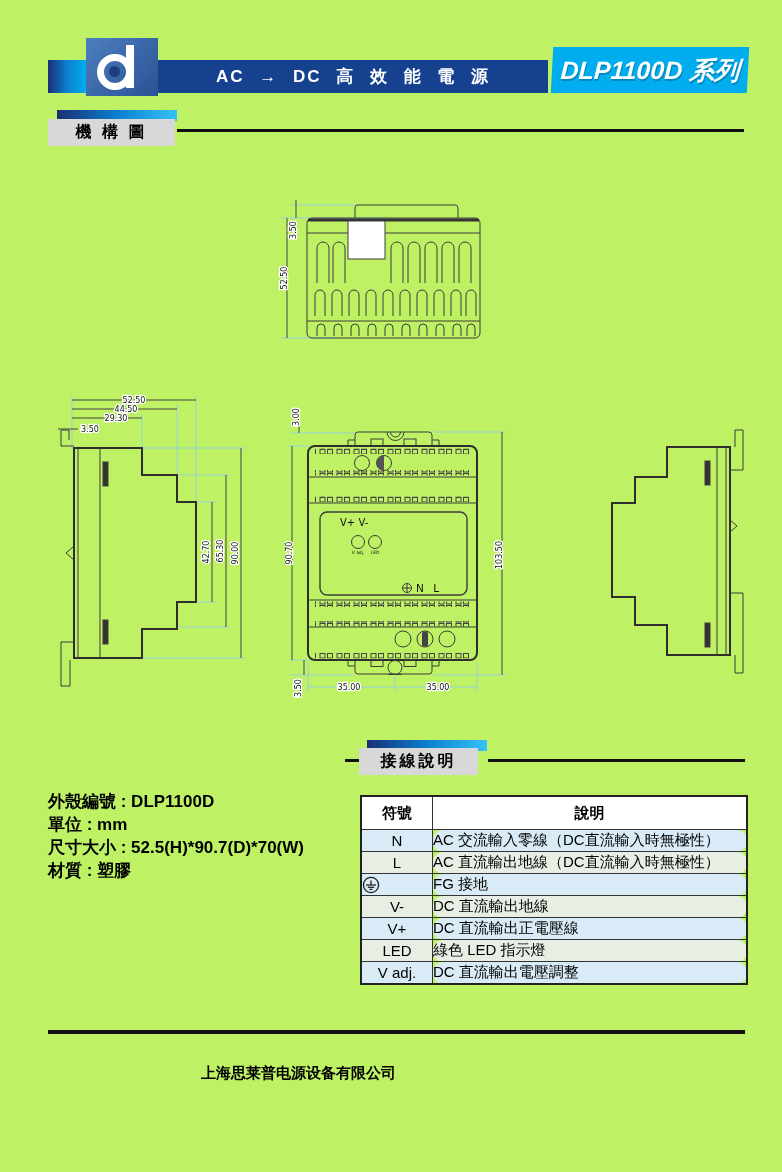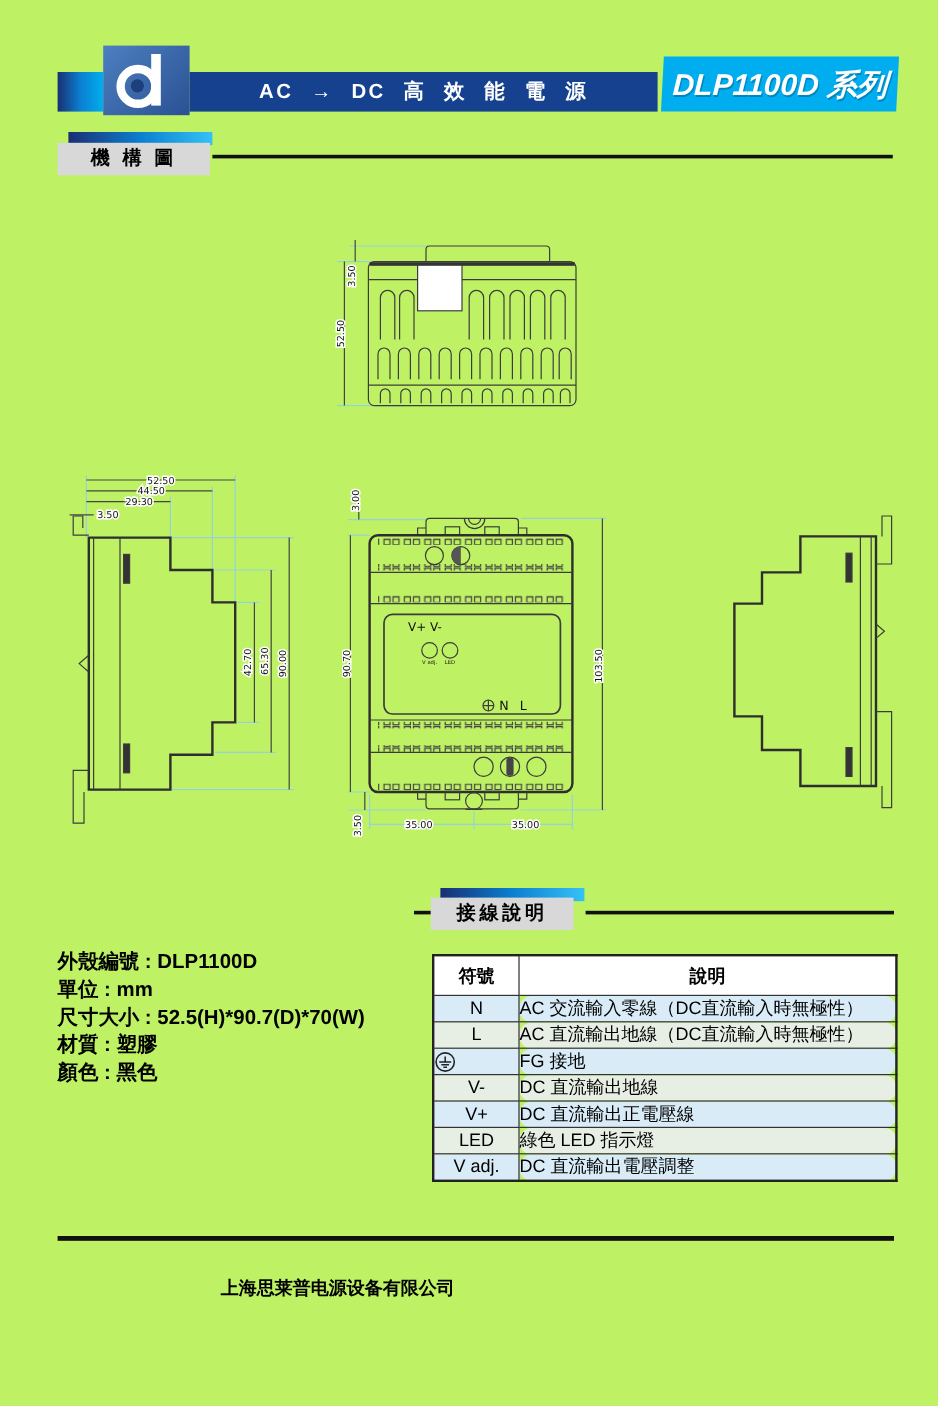--- a/index.html
+++ b/index.html
@@ -39,21 +39,21 @@
   table.wiring th{border:1px solid #333;height:30px;font-size:15px;font-weight:bold;background:#fff;}
   table.wiring td{border:1px solid #333;height:21px;padding:0;}
   td.sym{width:70px;text-align:center;}
   td.desc{padding-left:6px;border-radius:10px;}
   tr.row-blue{background:#d8ebf6;}
   tr.row-green{background:#e7efe4;}
   .gicon{vertical-align:middle;}
 
   .notice{left:48px;top:1002px;width:697px;text-align:center;color:#f2333d;
           font-weight:bold;font-size:17px;}
-  .company{left:184px;top:1064px;font-weight:bold;font-size:15px;color:#000;}
+  .company{left:201px;top:1064px;font-weight:bold;font-size:15px;color:#000;}
 
   
   svg{display:block;}
   svg text{font-family:"DejaVu Sans",sans-serif;font-size:8px;fill:#111;
            paint-order:stroke;stroke:#fff;stroke-width:2.5px;}
   svg text.plain{stroke-width:0;}
   .draw{stroke:#3c3c3c;fill:none;stroke-width:1;}
   .draw2{stroke:#2e2e2e;fill:none;stroke-width:2;}
   .dim{stroke:#97d2d6;fill:none;stroke-width:1;}
   .dimk{stroke:#444;fill:none;stroke-width:1;}
@@ -279,21 +279,20 @@
   <div class="abs sec-box" style="left:359px;top:748px;width:119px;">
     <span>接線說明</span>
   </div>
   <div class="abs hline" style="left:488px;top:759px;width:257px;height:3px;"></div>
 
   <div class="abs specs">
     <div>外殼編號 : DLP1100D</div>
     <div>單位 : mm</div>
     <div>尺寸大小 : 52.5(H)*90.7(D)*70(W)</div>
     <div>材質 : 塑膠</div>
-    <div>顏色 : 黑色</div>
   </div>
 
   <table class="abs wiring">
     <tbody>
         <tr>
       <th>符號</th>
       <th>說明</th>
     </tr>
     <tr class="row-blue">
       <td class="sym">N</td>

